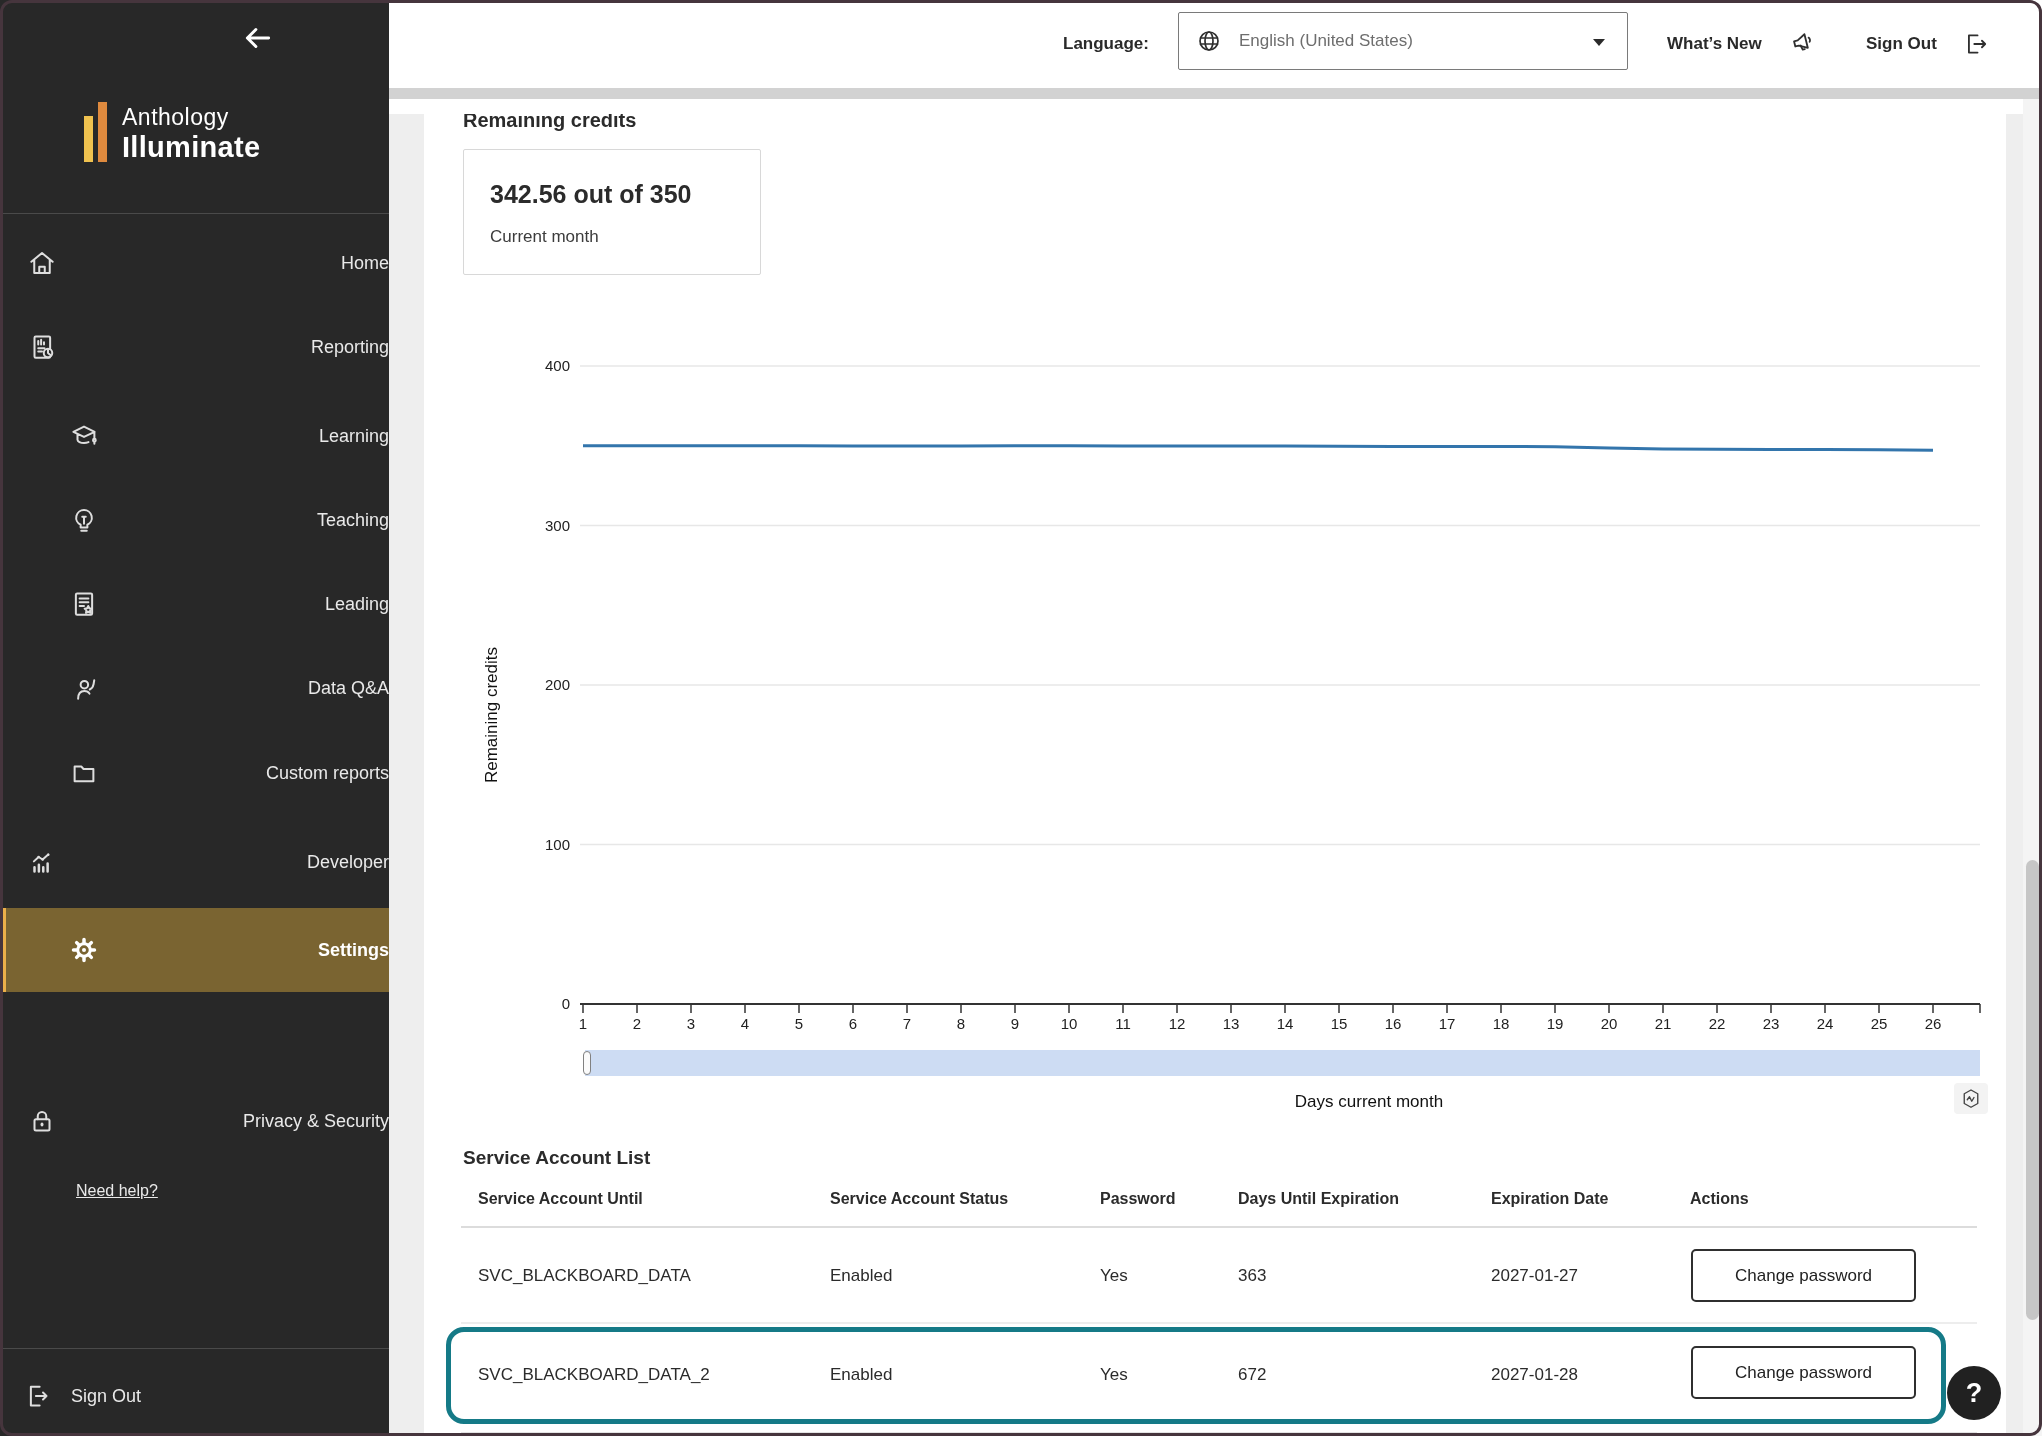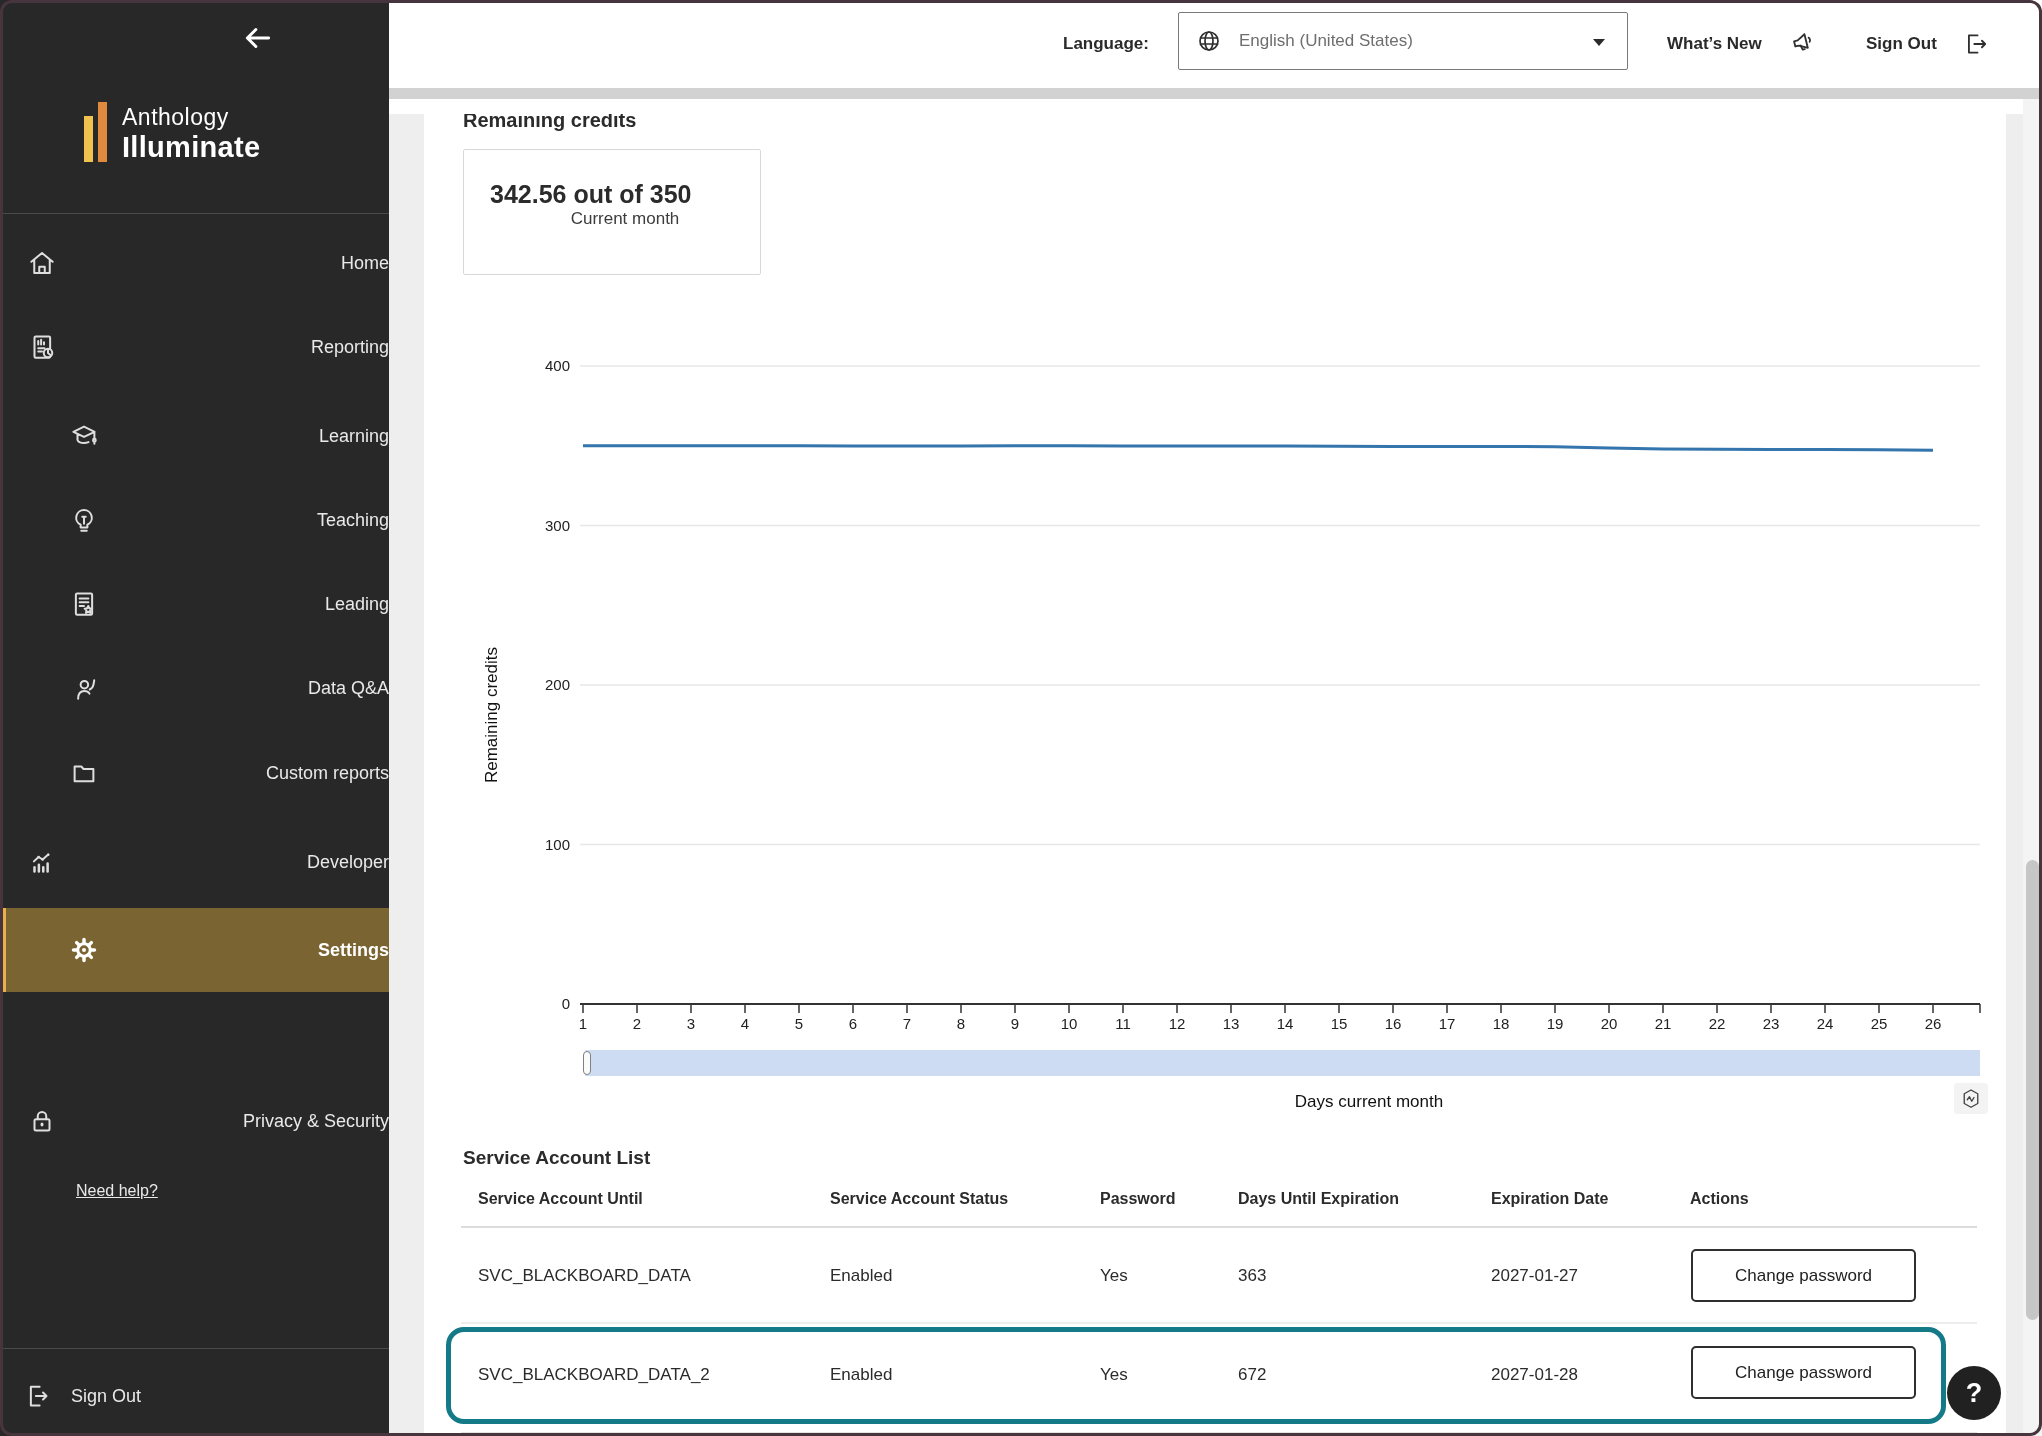--- a/index.html
+++ b/index.html
@@ -41,21 +41,21 @@
   .caret{position:absolute;right:22px;top:26px;width:0;height:0;border-left:6px solid transparent;border-right:6px solid transparent;border-top:7px solid #2b2b2b;}
   .hdr-group{position:absolute;top:0;height:88px;display:flex;align-items:center;gap:26px;cursor:pointer;}
   .hdr-group .txt{font-size:17px;font-weight:700;color:#2a2a2a;}
   .hicon{stroke:#2f2f2f;fill:none;stroke-width:1.7;stroke-linecap:round;stroke-linejoin:round;}
   
   .panel{position:absolute;left:424px;top:99px;width:1582px;height:1337px;background:#fff;z-index:1;}
   .section-title{position:absolute;left:463px;top:109px;font-size:20px;font-weight:700;z-index:2;}
   .summary-card{position:absolute;left:463px;top:149px;width:298px;height:126px;background:#fff;border:1px solid #d8d8d8;
                 border-radius:2px;box-sizing:border-box;padding:30px 0 0 26px;z-index:2;}
   .card-value{font-size:25px;font-weight:700;}
-  .card-caption{font-size:17px;color:#3c3c3c;margin-top:0;text-align:center;}
+  .card-caption{font-size:17px;color:#3c3c3c;margin-top:18px;}
   #credits-chart{position:absolute;left:420px;top:100px;z-index:2;}
   #credits-chart .tick{font-size:15px;fill:#222;}
   #credits-chart .axis-label{font-size:17px;fill:#111;}
   .brush-bar{position:absolute;left:585px;top:1050px;width:1395px;height:26px;background:#cddcf3;z-index:3;cursor:ew-resize;}
   .brush-handle{position:absolute;left:583px;top:1051px;width:8px;height:24px;background:#fbfbfb;border:1px solid #818181;border-radius:4px;box-sizing:border-box;z-index:4;cursor:ew-resize;}
   .watermark{position:absolute;left:1954px;top:1083px;width:34px;height:31px;background:#f3f3f3;border-radius:4px;
              display:flex;align-items:center;justify-content:center;z-index:3;cursor:pointer;}
   
   .table-title{position:absolute;left:463px;top:1147px;font-size:19px;font-weight:700;z-index:2;}
   .col-h{position:absolute;top:1190px;font-size:16px;font-weight:600;z-index:2;}

